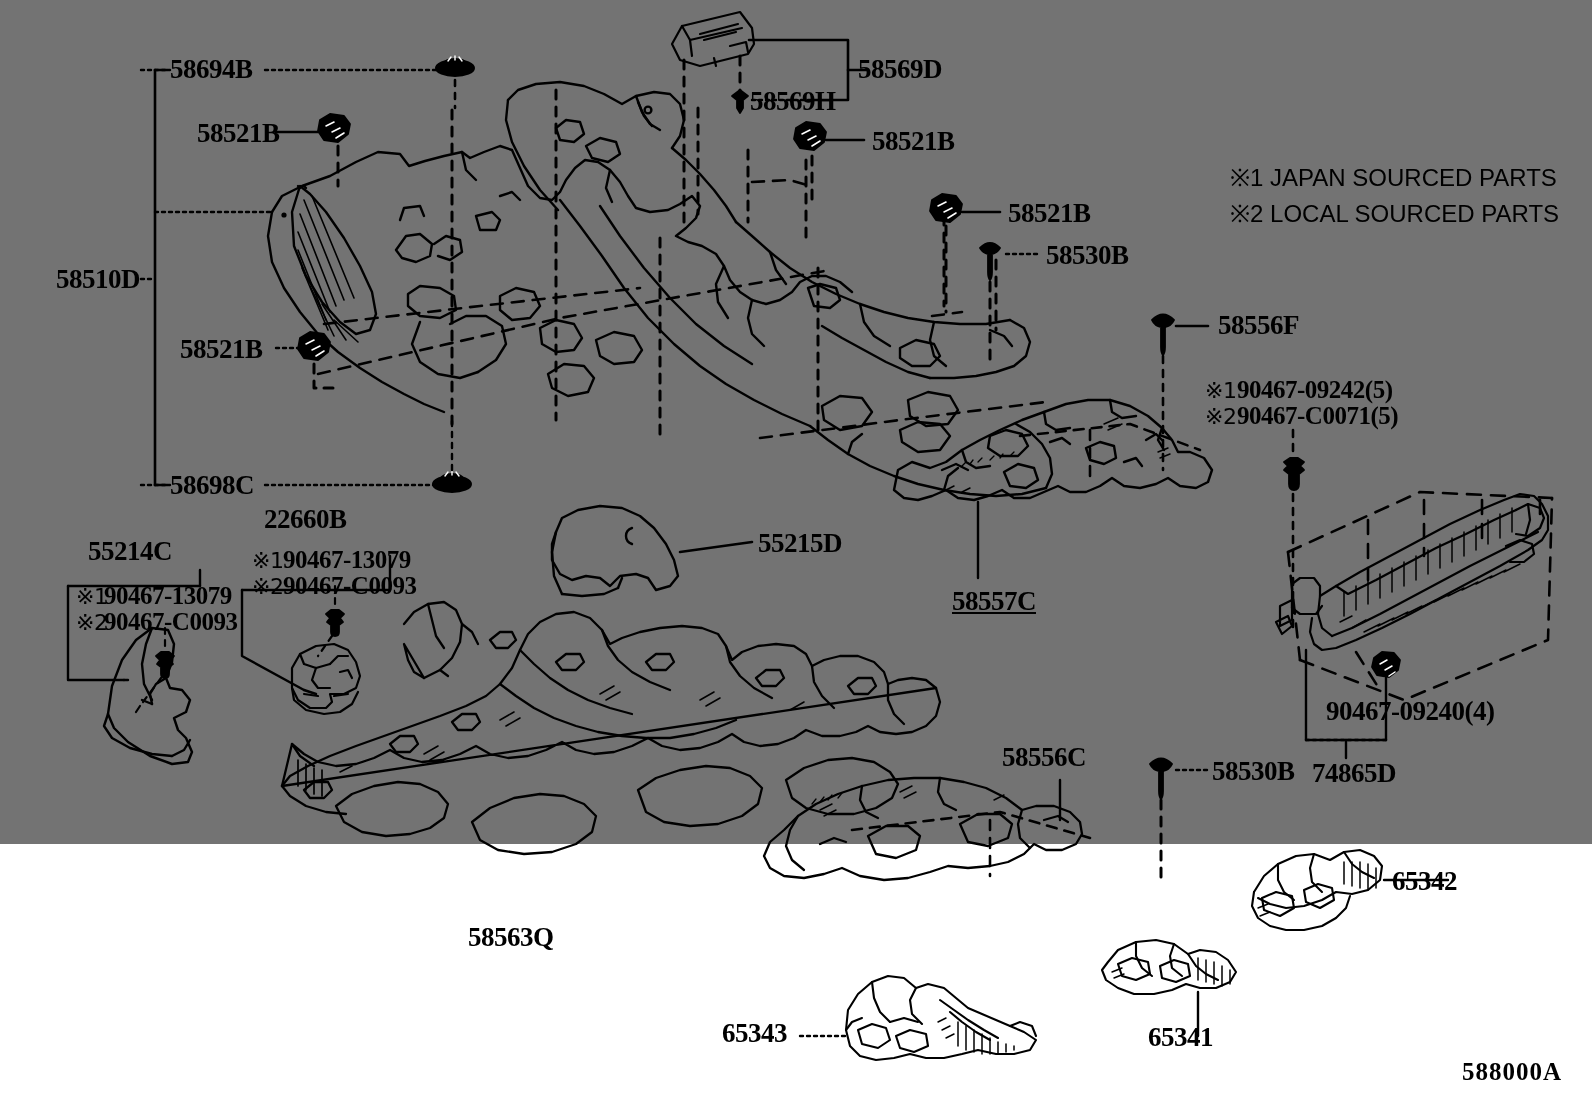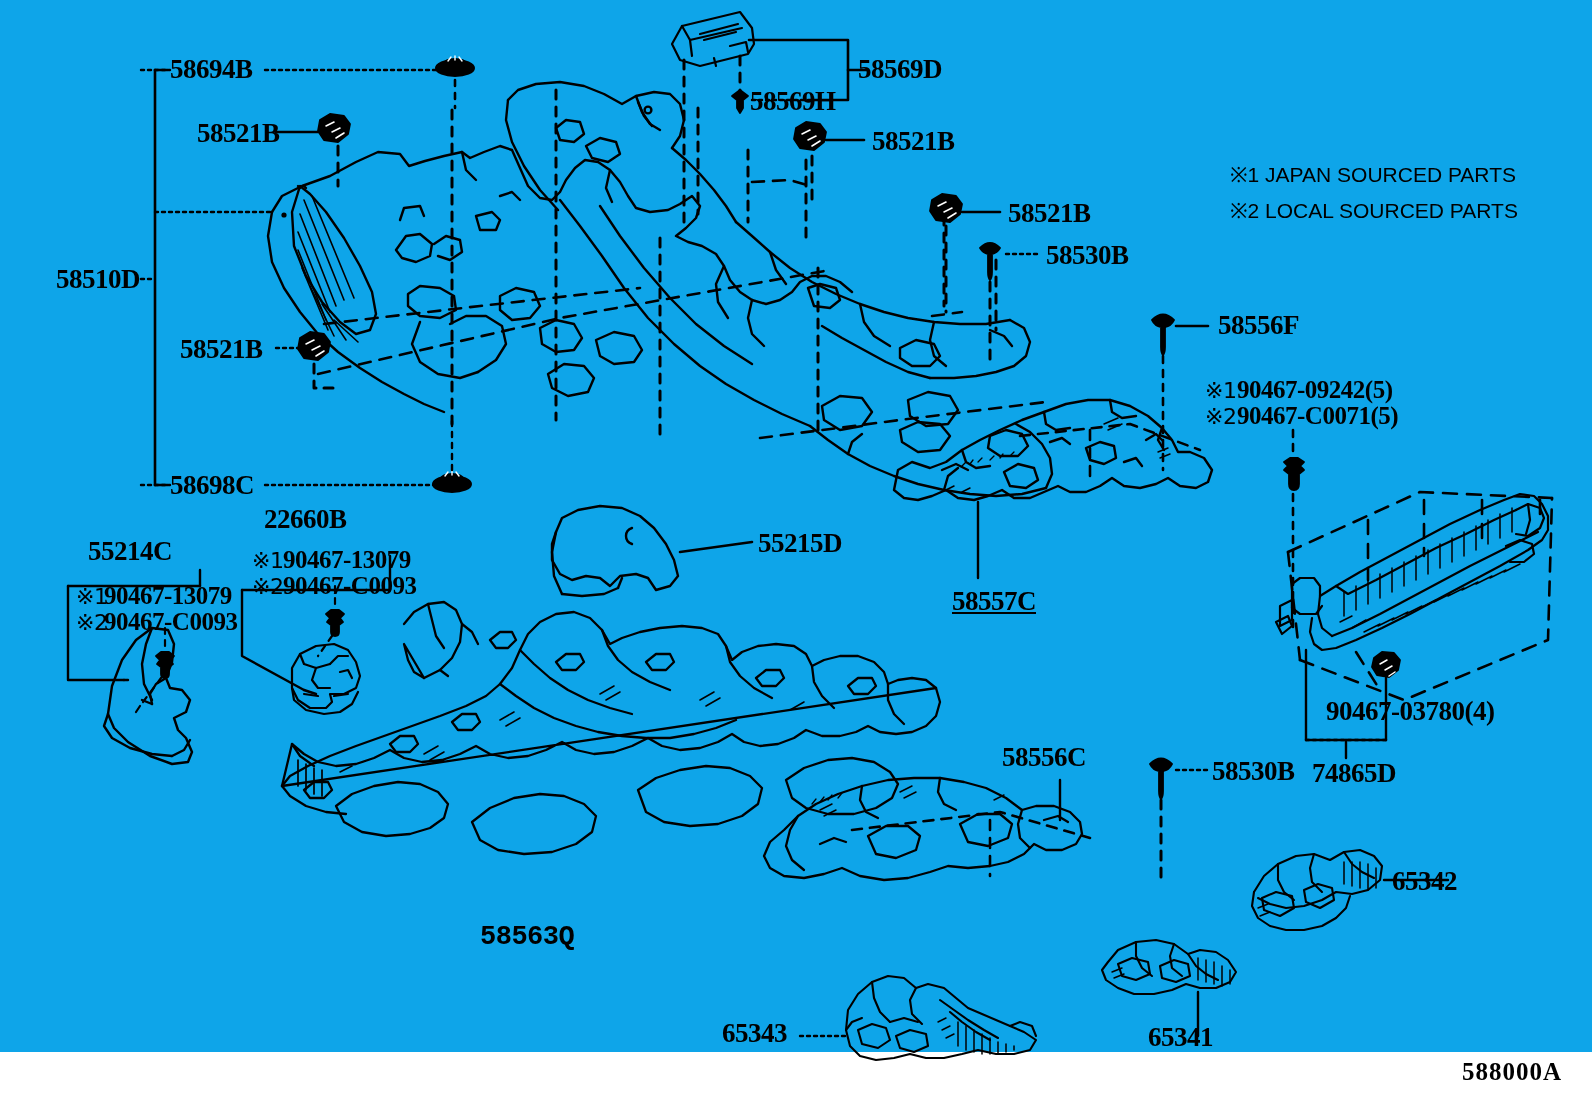--- a/index.html
+++ b/index.html
@@ -1,25 +1,25 @@
 <!DOCTYPE html>
 <html><head>
 <meta charset="utf-8">
 <style>
   html,body{margin:0;padding:0;background:#fff;}
   body{width:1592px;height:1099px;overflow:hidden;
        font-family:"Liberation Sans",sans-serif;}
-  #stage{position:relative;width:1592px;height:1052px;background:#0ea5e9;}
+  #stage{position:relative;width:1592px;height:844px;background:#737373;}
   svg#art{position:absolute;left:0;top:0;width:1592px;height:1099px;}
   .lbl{position:absolute;color:#000;white-space:nowrap;
        font-family:"Liberation Serif",serif;font-weight:bold;
        letter-spacing:-0.5px;}
   .pn{font-size:27px;}
   .note{font-family:"Liberation Sans",sans-serif;font-weight:normal;
-        font-size:21px;letter-spacing:0px;}
+        font-size:24px;letter-spacing:0px;}
   .sub{font-size:25px;text-align:right;}
   .sm{font-size:22px;}
   .diagid{font-size:25px;font-family:"Liberation Serif",serif;
           font-weight:bold;letter-spacing:1px;}
   .mk{font-family:"DejaVu Sans",sans-serif;font-weight:normal;}
 </style>
 </head>
 <body>
 
 <div id="stage">
@@ -647,25 +647,25 @@
 <div class="lbl sub" style="left:283px;top:546px;">90467-13079</div>
 <div class="lbl sm mk" style="left:252px;top:574px;">※2</div>
 <div class="lbl sub" style="left:283px;top:572px;">90467-C0093</div>
 
 <div class="lbl pn" style="left:88px;top:536px;">55214C</div>
 <div class="lbl sm mk" style="left:76px;top:584px;">※1</div>
 <div class="lbl sub" style="left:104px;top:582px;">90467-13079</div>
 <div class="lbl sm mk" style="left:76px;top:610px;">※2</div>
 <div class="lbl sub" style="left:104px;top:608px;">90467-C0093</div>
 
-<div class="lbl pn" style="left:480px;top:922px;font-family:Liberation Mono, monospace;">58563Q</div>
+<div class="lbl pn" style="left:468px;top:922px;">58563Q</div>
 <div class="lbl pn" style="left:1002px;top:742px;">58556C</div>
 <div class="lbl pn" style="left:1212px;top:756px;">58530B</div>
 
-<div class="lbl pn" style="left:1326px;top:696px;">90467-03780(4)</div>
+<div class="lbl pn" style="left:1326px;top:696px;">90467-09240(4)</div>
 <div class="lbl pn" style="left:1312px;top:758px;">74865D</div>
 
 <div class="lbl pn" style="left:722px;top:1018px;">65343</div>
 <div class="lbl pn" style="left:1148px;top:1022px;">65341</div>
 <div class="lbl pn" style="left:1392px;top:866px;">65342</div>
 
 <div class="lbl diagid" style="left:1462px;top:1058px;">588000A</div>
 
 </div>
 

